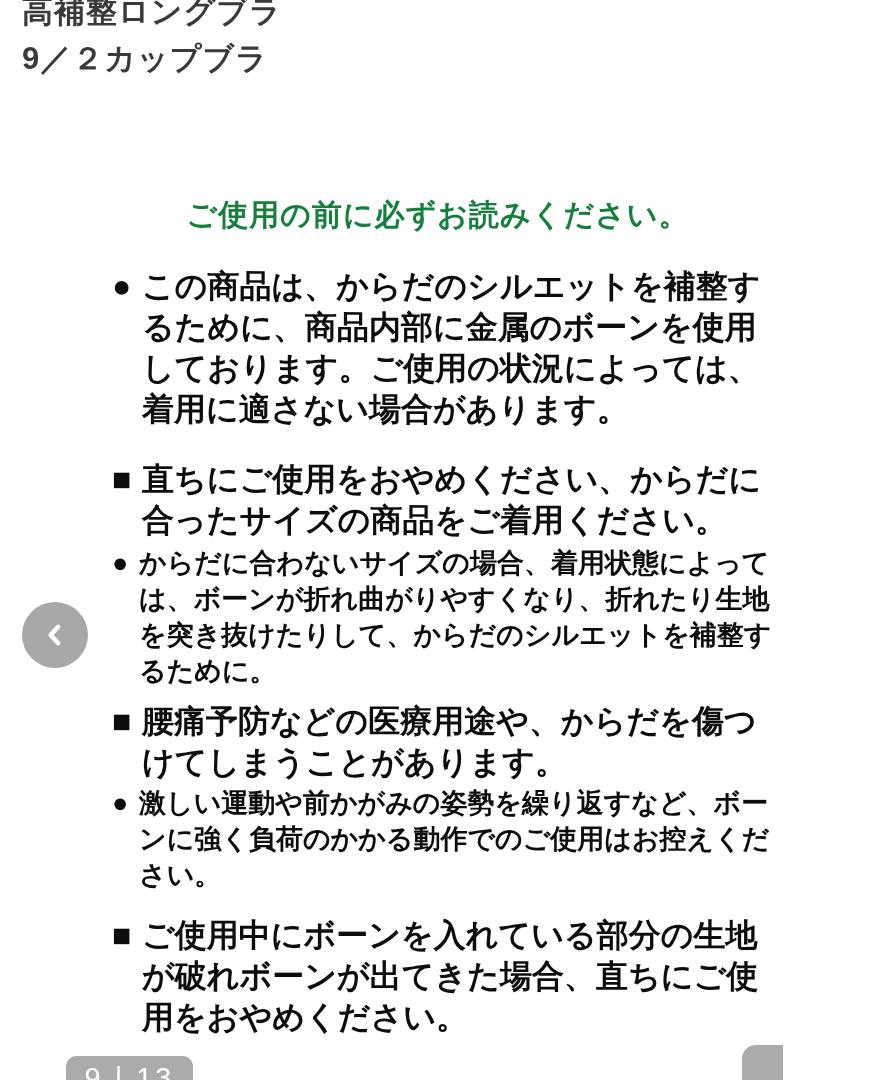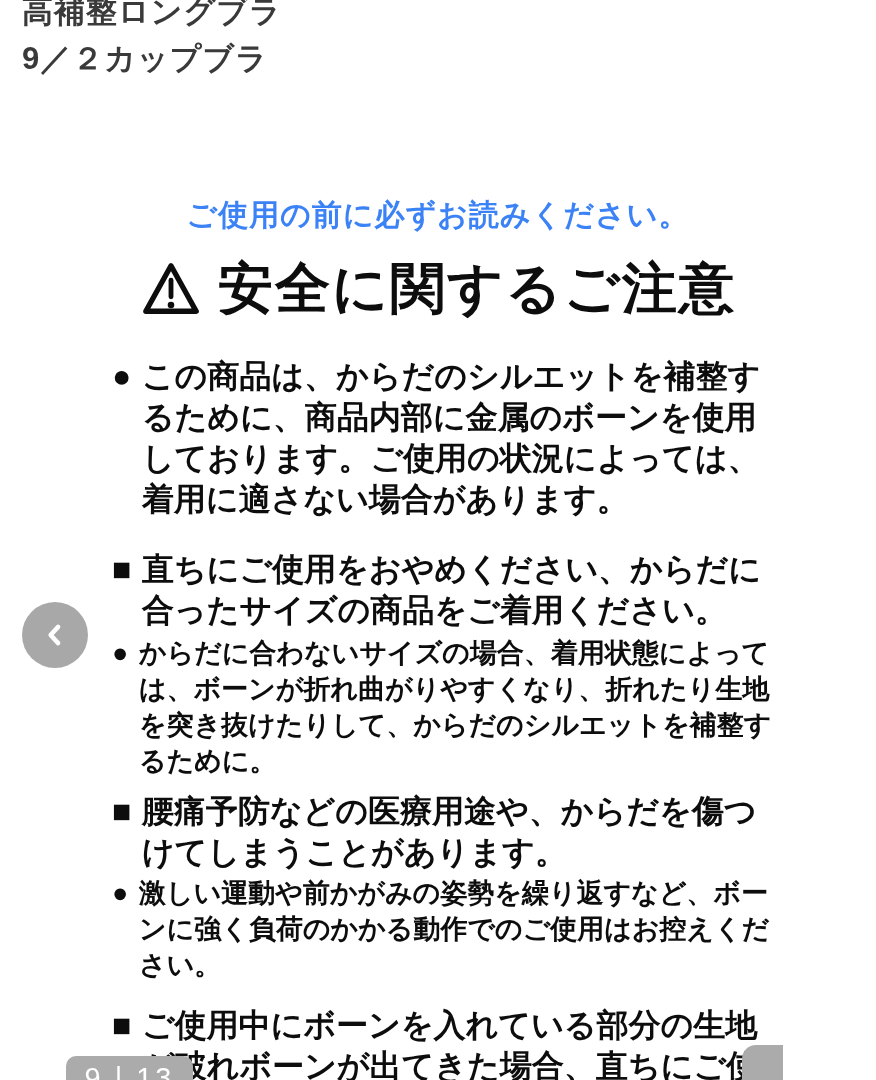--- a/index.html
+++ b/index.html
@@ -34,21 +34,21 @@
     width: 876px;
     height: 970px;
     color: #111111;
   }
   .read-first {
     margin-top: 85px;
     text-align: center;
     font-size: 30px;
     font-weight: 700;
     letter-spacing: 1px;
-    color: #3b82f6;
+    color: #15803d;
   }
   .safety-heading-row {
     margin-top: 16px;
     display: flex;
     align-items: center;
     justify-content: center;
     gap: 16px;
   }
   .warning-triangle {
     width: 62px;
@@ -139,28 +139,20 @@
 <div class="screen">
 
   <div class="product-title">
     <div>高補整ロングブラ</div>
     <div>9／２カップブラ</div>
   </div>
 
   <div class="product-image">
     <div class="read-first">ご使用の前に必ずお読みください。</div>
 
-    <div class="safety-heading-row">
-      <svg class="warning-triangle" viewBox="0 0 64 60" aria-hidden="true">
-        <path d="M32 6 L58 53 L6 53 Z" fill="none" stroke="#0d0d0d" stroke-width="5.5" stroke-linejoin="round"></path>
-        <line x1="32" y1="21" x2="32" y2="38" stroke="#0d0d0d" stroke-width="5" stroke-linecap="round"></line>
-        <circle cx="32" cy="46.5" r="3.4" fill="#0d0d0d"></circle>
-      </svg>
-      <div class="safety-heading">安全に関するご注意</div>
-    </div>
 
     <div class="warning-list">
       <div class="w-item large m-a"><span class="bullet">●</span><span>この商品は、からだのシルエットを補整するために、商品内部に金属のボーンを使用しております。ご使用の状況によっては、着用に適さない場合があります。</span></div>
       <div class="w-item large m-b"><span class="bullet">■</span><span>直ちにご使用をおやめください、からだに合ったサイズの商品をご着用ください。</span></div>
       <div class="w-item small m-c"><span class="bullet">●</span><span>からだに合わないサイズの場合、着用状態によっては、ボーンが折れ曲がりやすくなり、折れたり生地を突き抜けたりして、からだのシルエットを補整するために。</span></div>
       <div class="w-item large m-d"><span class="bullet">■</span><span>腰痛予防などの医療用途や、からだを傷つけてしまうことがあります。</span></div>
       <div class="w-item small m-e"><span class="bullet">●</span><span>激しい運動や前かがみの姿勢を繰り返すなど、ボーンに強く負荷のかかる動作でのご使用はお控えください。</span></div>
       <div class="w-item large"><span class="bullet">■</span><span>ご使用中にボーンを入れている部分の生地が破れボーンが出てきた場合、直ちにご使用をおやめください。</span></div>
     </div>
   </div>

